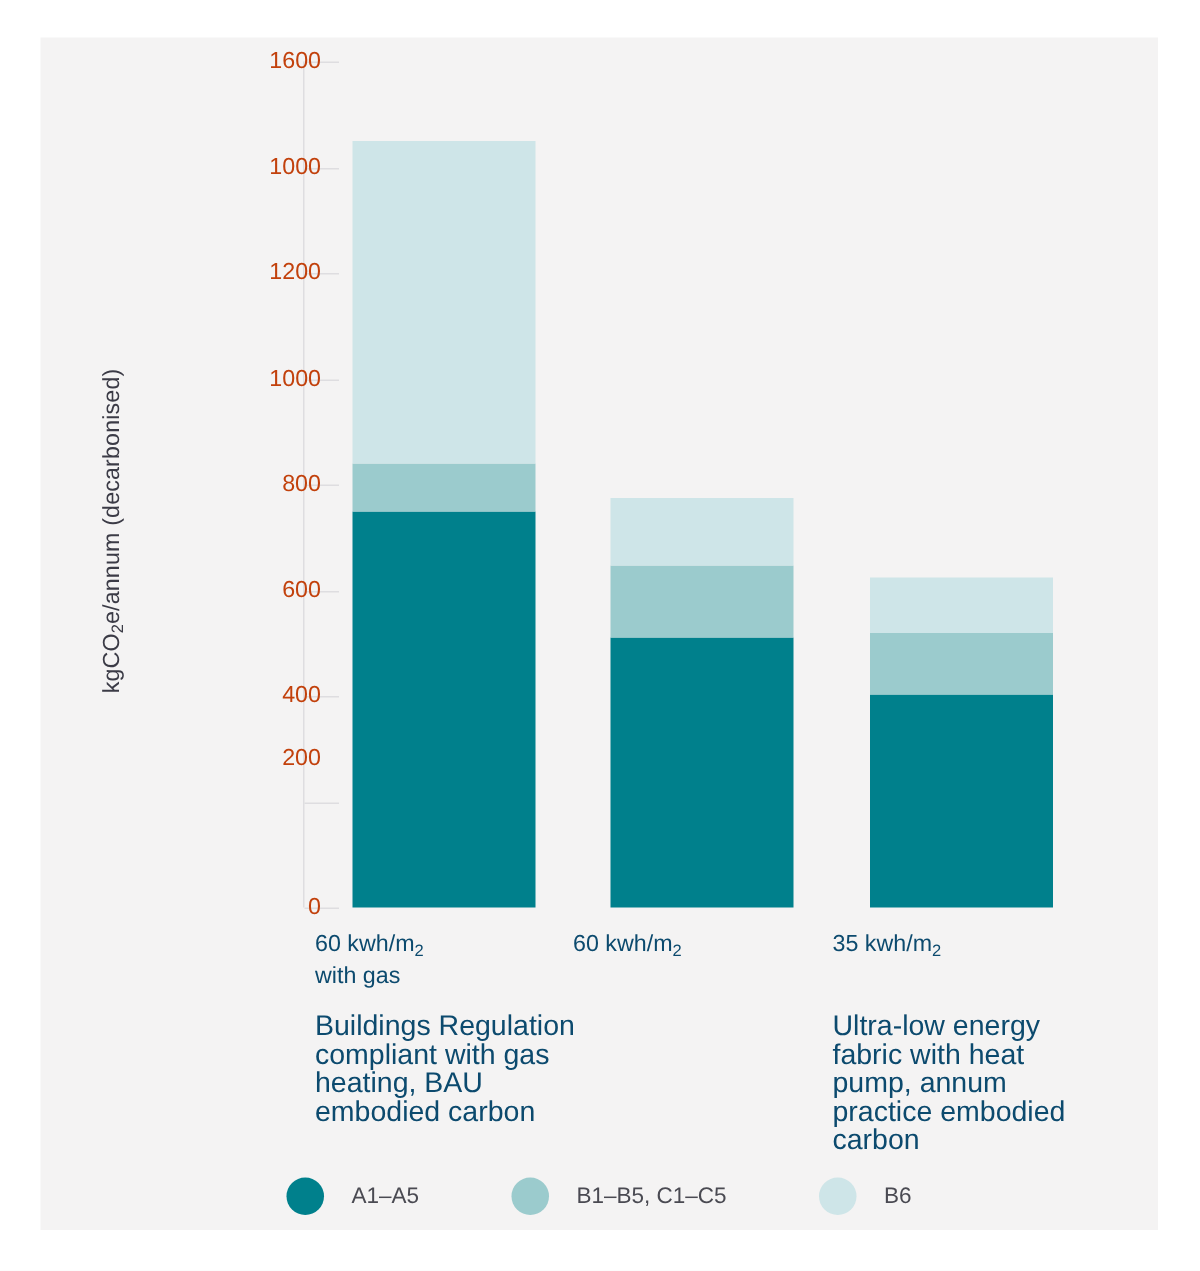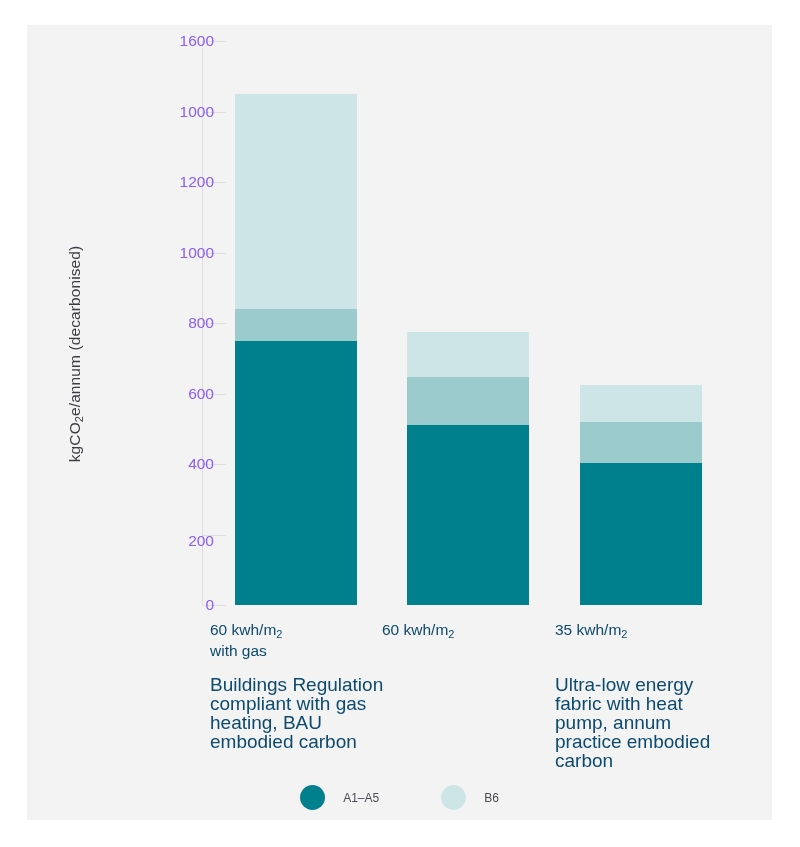--- a/index.html
+++ b/index.html
@@ -66,21 +66,21 @@
     width: 23px;
     height: 1px;
     background: #dedde0;
   }
   .tick-label {
     position: absolute;
     right: 533px;
     width: 120px;
     text-align: right;
     font-size: 15.5px;
-    color: #8b5cf6;
+    color: #c2410c;
     line-height: 1;
   }
 
   
   .bar {
     position: absolute;
     width: 122px;
   }
   .seg {
     position: absolute;
@@ -125,21 +125,21 @@
     display: flex;
     align-items: center;
   }
   .legend-swatch {
     width: 25px;
     height: 25px;
     border-radius: 50%;
     flex: 0 0 auto;
   }
   .legend-text {
-    font-size: 12px;
+    font-size: 15px;
     color: #4a4a52;
     margin-left: 18px;
     white-space: nowrap;
   }
 </style>
 </head>
 <body>
 
 <div id="chart-panel">
 
@@ -158,21 +158,21 @@
         <div class="tick-label" style="top: 133px;">1200</div>
         <div class="tick-mark" style="top: 211.5px;"></div>
         <div class="tick-label" style="top: 203.5px;">1000</div>
         <div class="tick-mark" style="top: 282px;"></div>
         <div class="tick-label" style="top: 274px;">800</div>
         <div class="tick-mark" style="top: 352.5px;"></div>
         <div class="tick-label" style="top: 344.5px;">600</div>
         <div class="tick-mark" style="top: 423px;"></div>
         <div class="tick-label" style="top: 415px;">400</div>
         <div class="tick-mark" style="top: 493.5px;"></div>
-        <div class="tick-label" style="top: 492px;">200</div>
+        <div class="tick-label" style="top: 457px;">200</div>
         <div class="tick-mark" style="top: 564px;"></div>
         <div class="tick-label" style="top: 556px;">0</div>
       </div>
     <div id="bars">
         <div class="bar" style="left: 33px; top: 0px; height: 564px;">
           <div class="seg" title="A1–A5: 750" style="height: 264.375px; bottom: 0px; top: auto; background: rgb(0, 128, 140);"></div>
           <div class="seg" title="B1–B5, C1–C5: 90" style="height: 31.725px; bottom: 264.375px; top: auto; background: rgb(155, 203, 205);"></div>
           <div class="seg" title="B6: 610" style="height: 215.025px; bottom: 296.1px; top: auto; background: rgb(206, 229, 232);"></div>
         </div>
         <div class="bar" style="left: 205px; top: 0px; height: 564px;">
@@ -200,19 +200,23 @@
         <div class="cat-headline"><span>35 kwh/m</span><sub>2</sub></div>
         <div class="cat-desc" style="margin-top: 34px;">Ultra-low energy fabric with heat pump, annum practice embodied carbon</div>
       </div>
     </div>
 
   <div id="legend">
       <div class="legend-item" style="margin-left: 0px;">
         <span class="legend-swatch" style="background: rgb(0, 128, 140);"></span>
         <span class="legend-text">A1–A5</span>
       </div>
+      <div class="legend-item" style="margin-left: 62px;">
+        <span class="legend-swatch" style="background: rgb(155, 203, 205);"></span>
+        <span class="legend-text">B1–B5, C1–C5</span>
+      </div>
       <div class="legend-item" style="margin-left: 62px; align-items: center;">
         <span class="legend-swatch" style="background: rgb(206, 229, 232);"></span>
         <span class="legend-text">B6</span>
       </div>
     </div>
 
 </div>
 
 </body></html>

